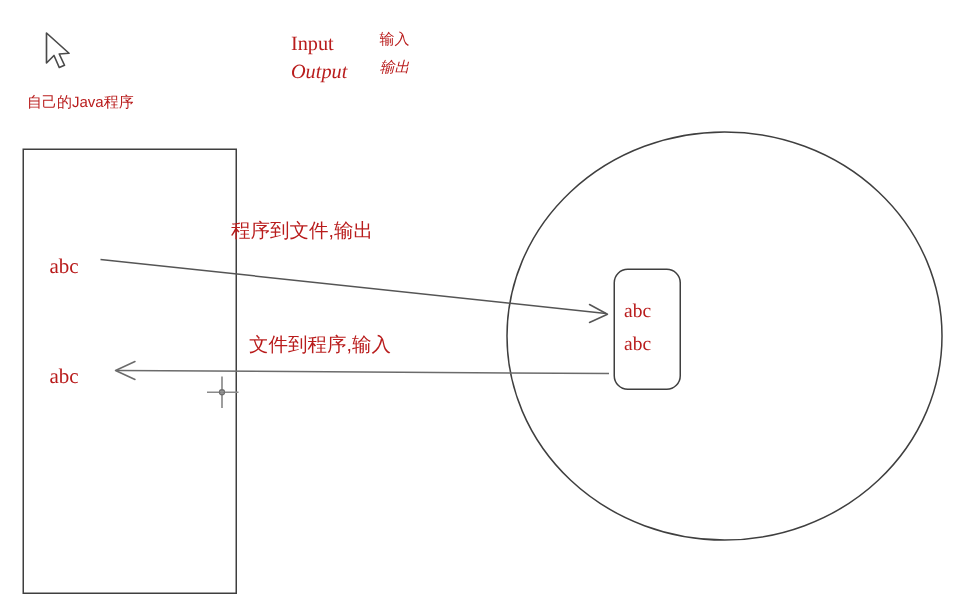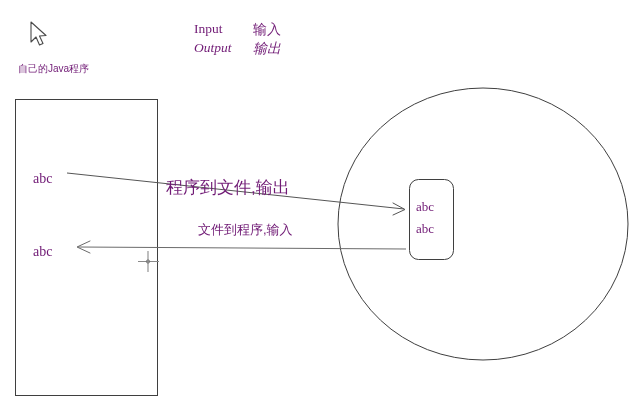--- a/index.html
+++ b/index.html
@@ -23,50 +23,48 @@
     position: absolute;
     left: 0;
     top: 0;
     width: 636px;
     height: 402px;
   }
   .txt {
     position: absolute;
     white-space: pre;
     line-height: 1;
-    color: #701a75;
+    color: #b91c1c;
   }
   .legend-col-en {
     left: 194px;
     font-size: 13.5px;
     font-family: "Liberation Serif", "DejaVu Serif", serif;
   }
   .legend-col-cn {
     left: 253px;
-    font-size: 14px;
+    font-size: 10px;
   }
   .legend-row1 { top: 22px; }
   .legend-row2 { top: 41px; font-style: italic; }
 
   .prog-title {
     left: 18px;
     top: 64px;
     font-size: 10px;
   }
   .ann-out {
-    left: 166px;
+    left: 154px;
     top: 147px;
-    font-size: 17px;
-    margin-top: 32px;
+    font-size: 13px;
   }
   .ann-in {
     left: 166px;
     top: 223px;
     font-size: 13px;
-    margin-left: 32px;
   }
   .abc-left-top {
     left: 33px;
     top: 172px;
     font-size: 14px;
     font-family: "Liberation Serif", "DejaVu Serif", serif;
   }
   .abc-left-bottom {
     left: 33px;
     top: 245px;

